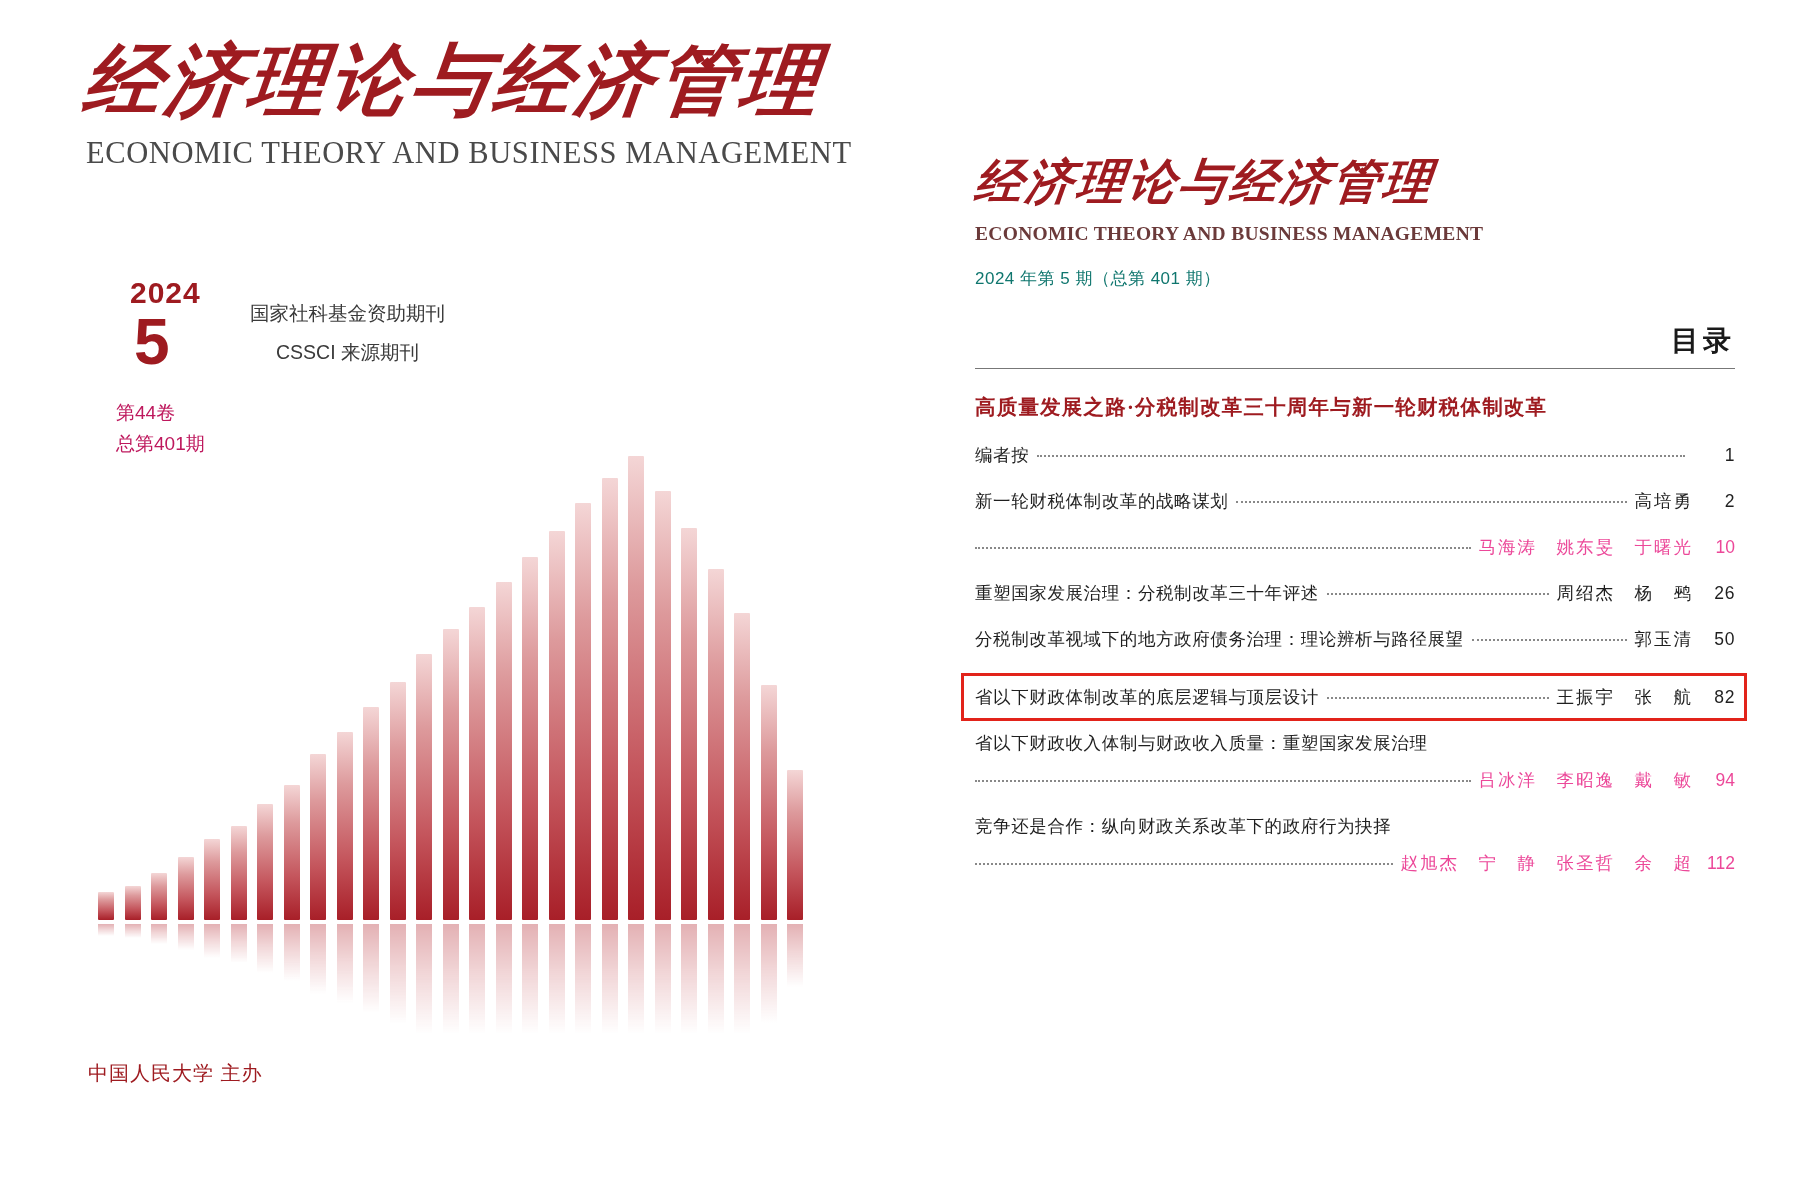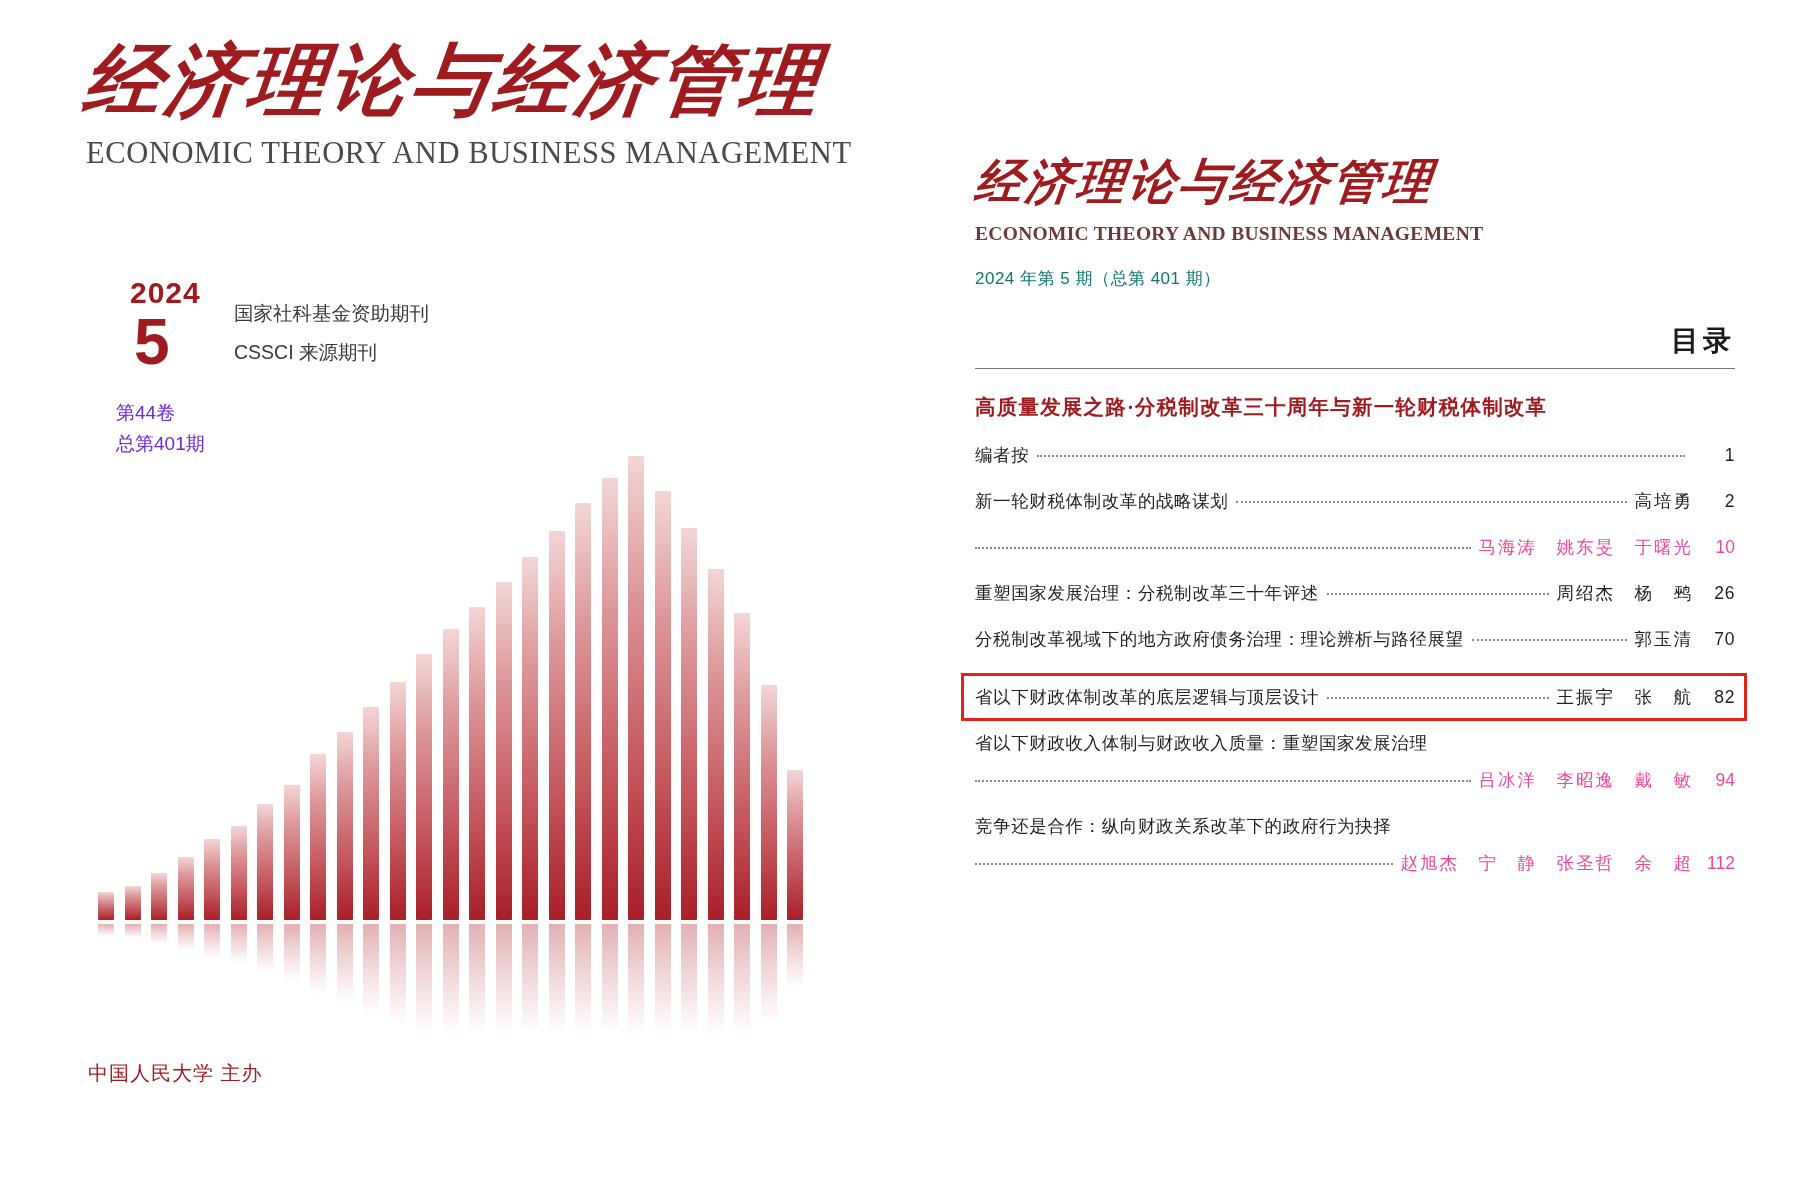--- a/index.html
+++ b/index.html
@@ -67,31 +67,32 @@
   .issue-num {
     font-size: 64px;
     font-weight: bold;
     color: #9e1b20;
     line-height: 0.95;
     margin-left: 48px;
     margin-top: 2px;
   }
   .issue-side {
     position: absolute;
-    left: 148px;
+    left: 164px;
     top: 18px;
     font-size: 19.5px;
     color: #3a3a3a;
     line-height: 2.0;
+    text-align: center;
   }
   .issue-vol {
     margin-left: 30px;
     margin-top: 24px;
     font-size: 19px;
-    color: #6d28d9;
+    color: #be185d;
     line-height: 1.65;
   }
 
   
   .bars {
     position: absolute;
     left: 0px;
     top: 400px;
     width: 760px;
     height: 480px;
@@ -361,21 +362,21 @@
             <span class="leader"></span>
             <span class="entry-authors">周绍杰　杨　鹀</span>
             <span class="entry-page">26</span>
           </div>
         </div>
         <div class="entry">
           <div class="entry-line">
             <span class="entry-title">分税制改革视域下的地方政府债务治理：理论辨析与路径展望</span>
             <span class="leader"></span>
             <span class="entry-authors">郭玉清</span>
-            <span class="entry-page">70</span>
+            <span class="entry-page">50</span>
           </div>
         </div>
         <div class="entry boxed">
           <div class="entry-line">
             <span class="entry-title">省以下财政体制改革的底层逻辑与顶层设计</span>
             <span class="leader"></span>
             <span class="entry-authors">王振宇　张　航</span>
             <span class="entry-page">82</span>
           </div>
           <div class="highlight-box" style="border-color: rgb(226, 35, 26);"></div>

